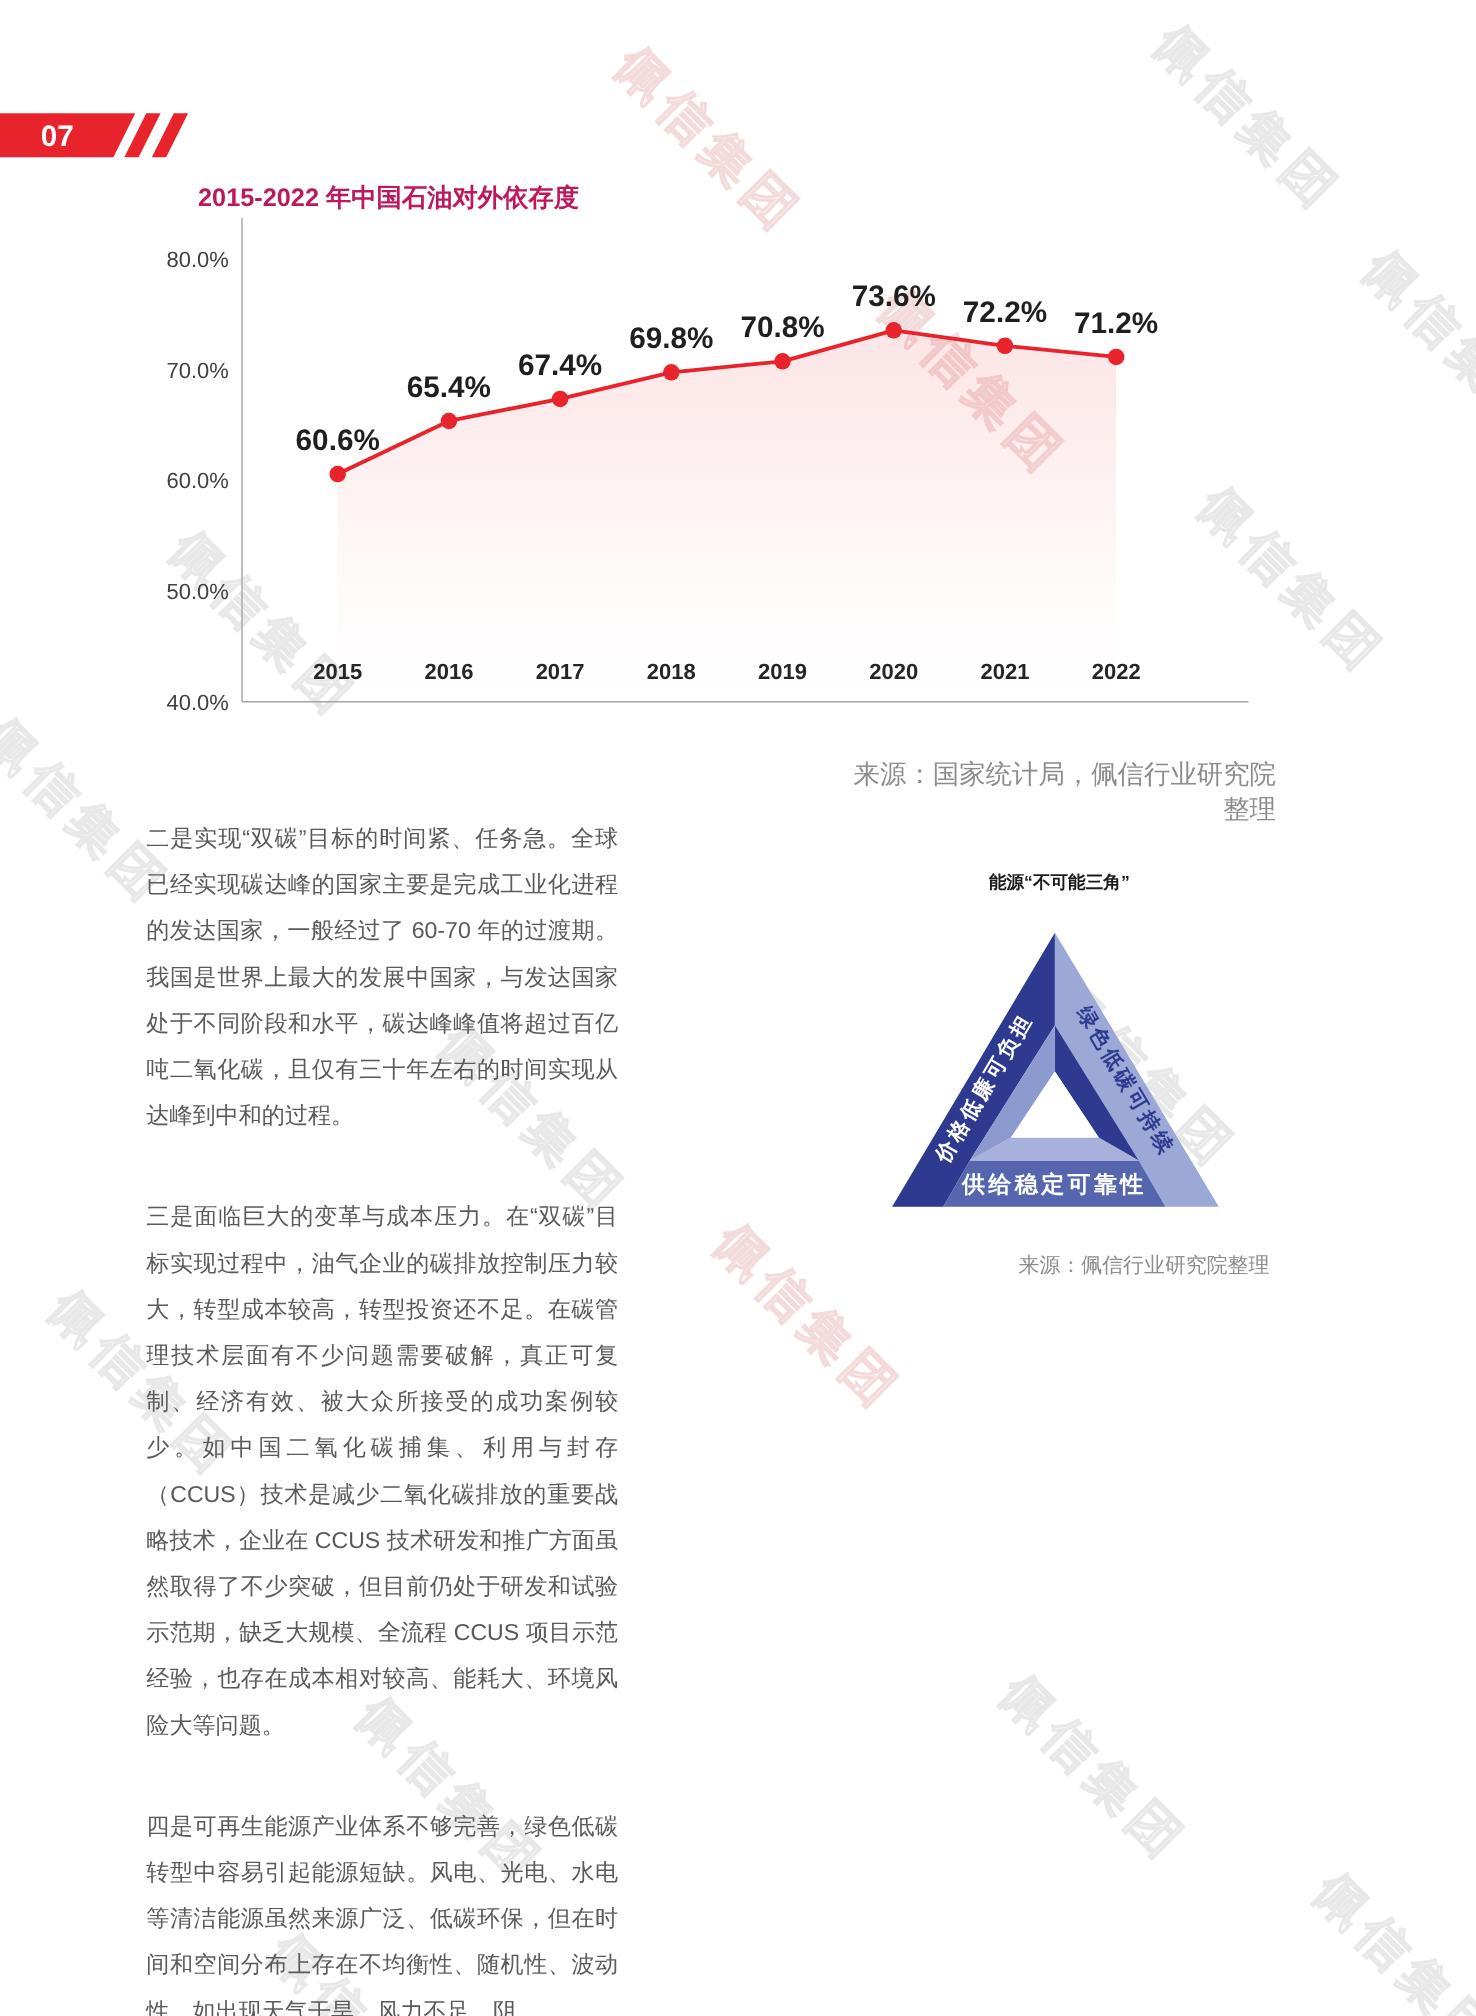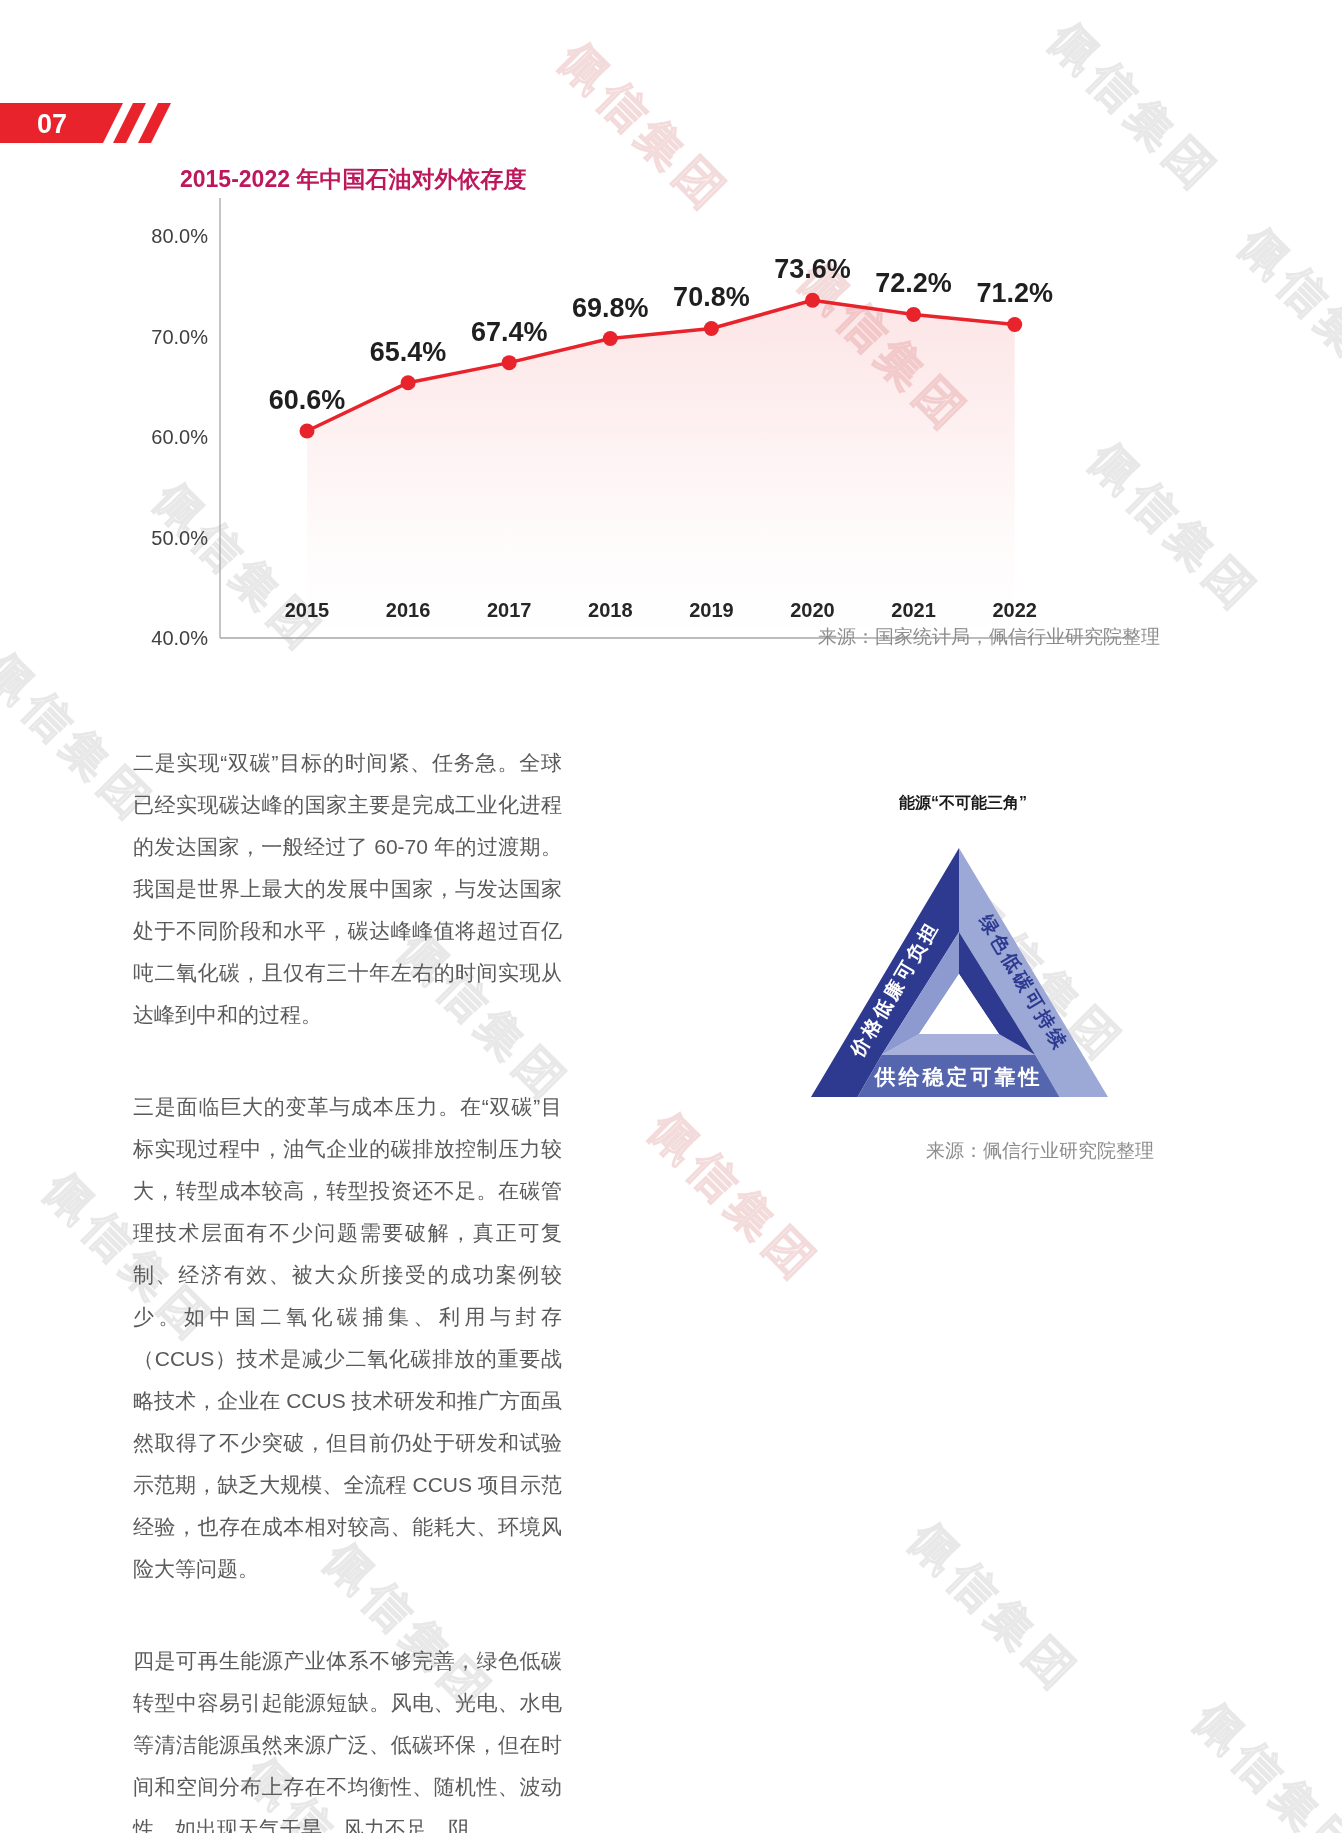--- a/index.html
+++ b/index.html
@@ -17,22 +17,22 @@
   .badge-svg{position:absolute;left:0;top:100px;width:190px;height:48px;z-index:3;}
   .badge-num{font-size:27px;font-weight:bold;fill:#ffffff;}
 
   
   .chart-title{position:absolute;left:180px;top:164px;width:1000px;z-index:2;
       text-align:left;font-weight:bold;font-size:23px;color:#be185d;}
   #chart-svg{position:absolute;left:130px;top:190px;width:1030px;height:500px;z-index:2;}
   .ytick{font-size:20px;fill:#404040;}
   .xtick{font-size:20px;font-weight:bold;fill:#262626;}
   .vlabel{font-size:27px;font-weight:bold;fill:#1f1f1f;}
-  .chart-source{position:absolute;left:760px;top:624px;width:400px;z-index:2;
-      text-align:right;color:#8c8c8c;font-size:19px;}
+  .chart-source{position:absolute;left:760px;top:688px;width:400px;z-index:2;
+      text-align:right;color:#8c8c8c;font-size:24px;}
 
   
   .col{position:absolute;width:440px;color:#5a5a5a;font-size:21px;line-height:42px;
       text-align:justify;z-index:2;}
   .col p{margin:0 0 50px 11px;}
   .col-left{left:122px;top:742px;}
   .col-right{left:722px;top:742px;}
 
   
   .diagram-title{margin:40px 0 0 0;padding-left:42px;text-align:center;

